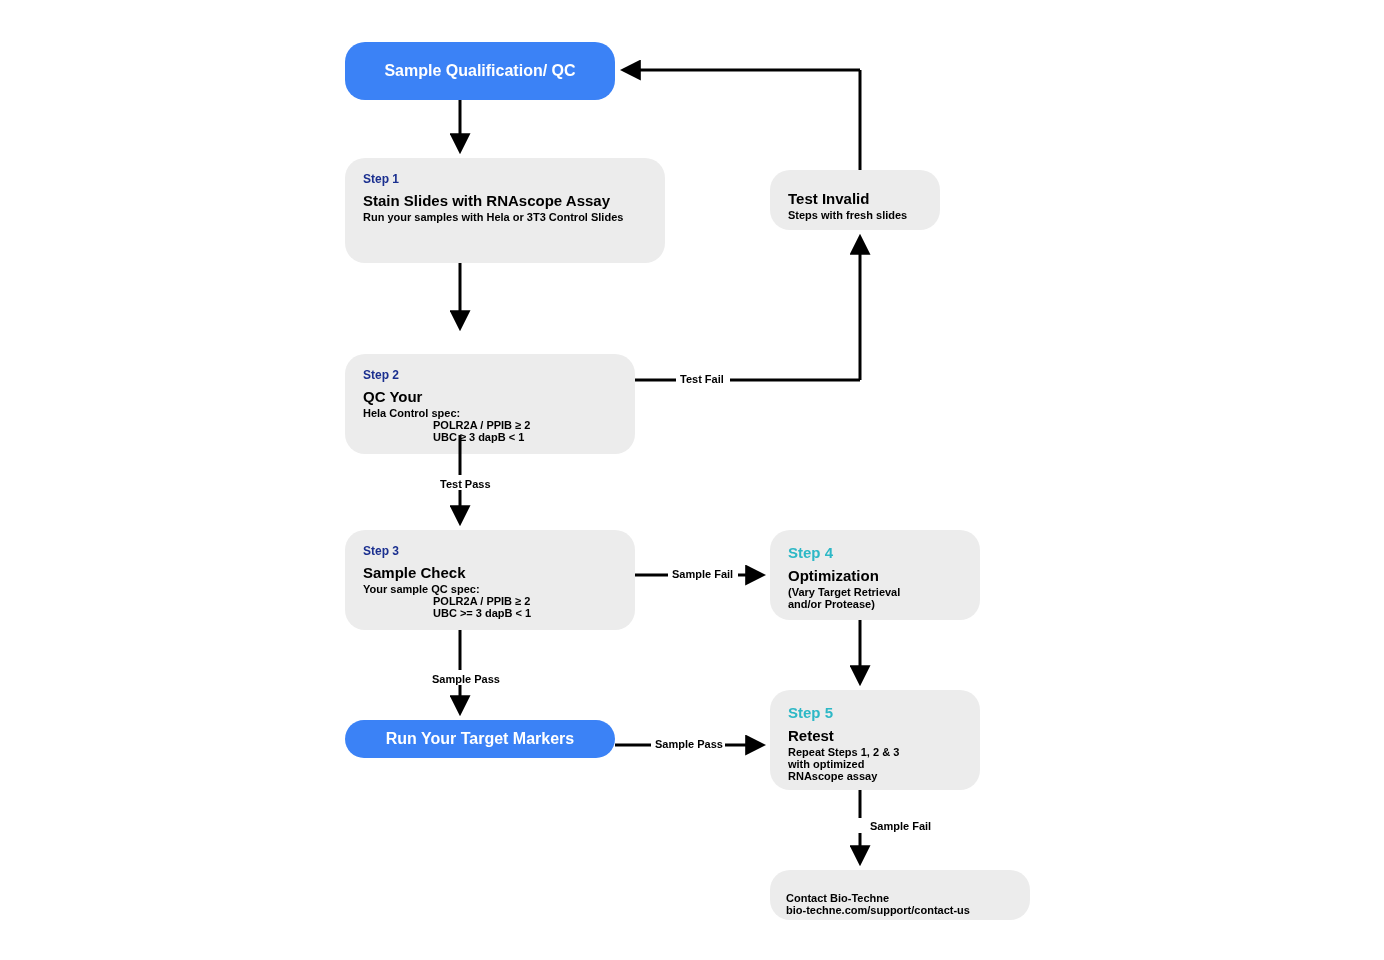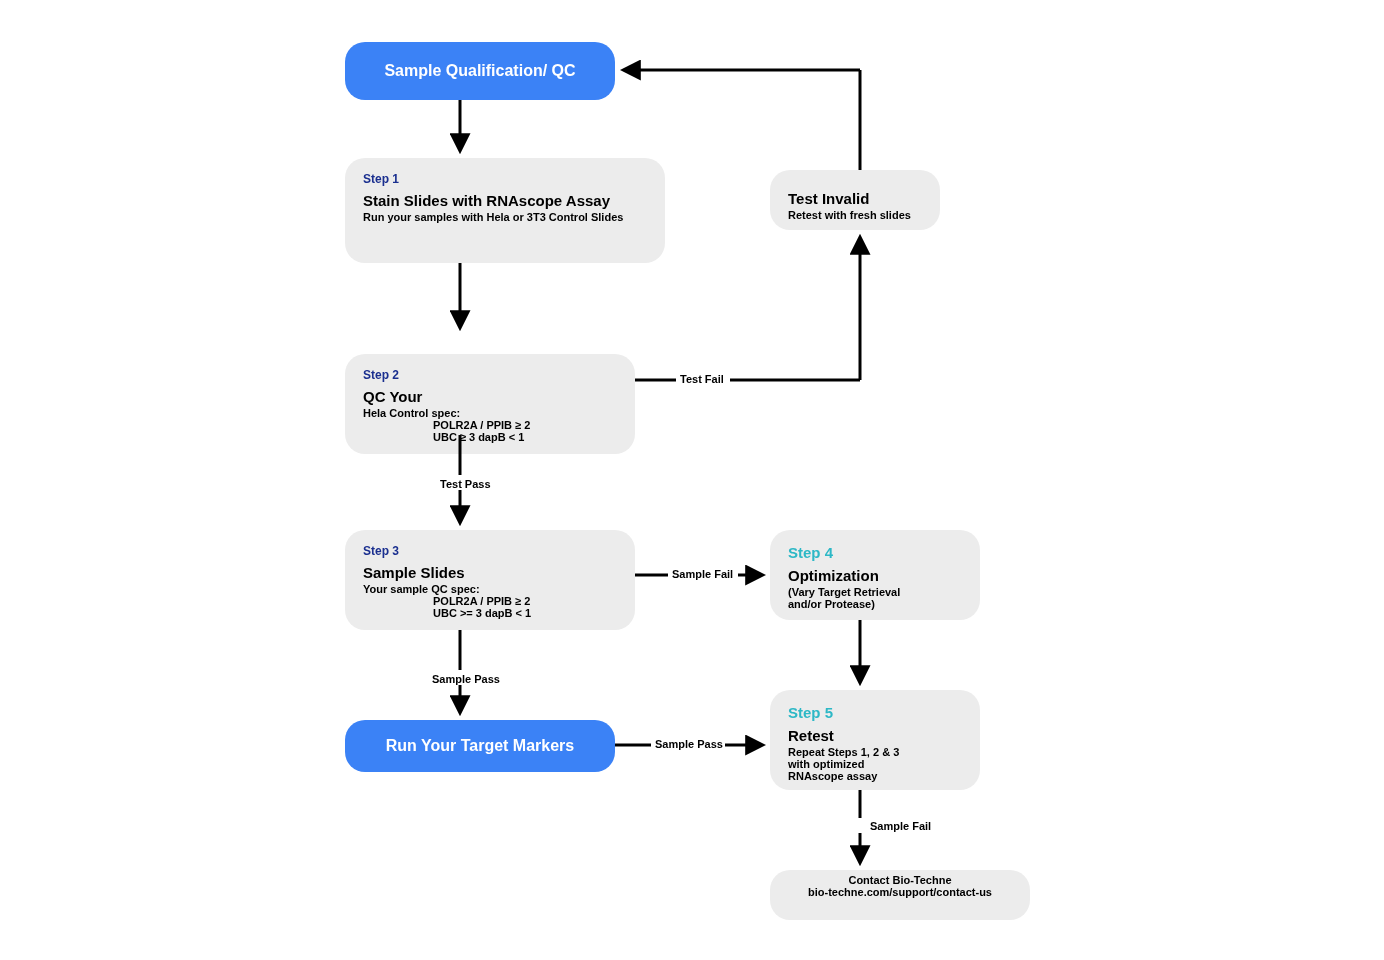--- a/index.html
+++ b/index.html
@@ -92,51 +92,51 @@
 <div class="node" style="left:345px; top:354px; width:290px; height:100px;">
   <div class="step-label">Step 2</div>
   <div class="node-title">QC Your</div>
   <div class="node-sub">Hela Control spec:</div>
   <div class="spec-indent">POLR2A / PPIB ≥ 2</div>
   <div class="spec-indent">UBC ≥ 3 dapB &lt; 1</div>
 </div>
 
 <div class="node" style="left:345px; top:530px; width:290px; height:100px;">
   <div class="step-label">Step 3</div>
-  <div class="node-title">Sample Slides</div>
+  <div class="node-title">Sample Check</div>
   <div class="node-sub">Your sample QC spec:</div>
   <div class="spec-indent">POLR2A / PPIB ≥ 2</div>
   <div class="spec-indent">UBC &gt;= 3 dapB &lt; 1</div>
 </div>
 
-<div class="node node-dark" style="left:345px; top:720px; width:270px; height:52px;">
+<div class="node node-dark" style="left:345px; top:720px; width:270px; height:38px;">
   <span>Run Your Target Markers</span>
 </div>
 
 <div class="node" style="left:770px; top:170px; width:170px; height:60px;">
   <div class="node-title" style="margin-top:6px;">Test Invalid</div>
-  <div class="node-sub">Retest with fresh slides</div>
+  <div class="node-sub">Steps with fresh slides</div>
 </div>
 
 <div class="node" style="left:770px; top:530px; width:210px; height:90px;">
   <div class="step-label-cyan">Step 4</div>
   <div class="node-title">Optimization</div>
   <div class="node-sub">(Vary Target Retrieval</div>
   <div class="node-sub">and/or Protease)</div>
 </div>
 
 <div class="node" style="left:770px; top:690px; width:210px; height:100px;">
   <div class="step-label-cyan">Step 5</div>
   <div class="node-title">Retest</div>
   <div class="node-sub">Repeat Steps 1, 2 &amp; 3</div>
   <div class="node-sub">with optimized</div>
   <div class="node-sub">RNAscope assay</div>
 </div>
 
-<div class="node" style="left:770px; top:870px; width:260px; height:50px; padding:4px 16px;text-align:center;">
+<div class="node" style="left:770px; top:870px; width:260px; height:50px; padding:22px 16px;">
   <div class="node-sub">Contact Bio-Techne</div>
   <div class="node-sub">bio-techne.com/support/contact-us</div>
 </div>
 
 <div class="edge-label" style="left:440px; top:478px;">Test Pass</div>
 <div class="edge-label" style="left:680px; top:373px;">Test Fail</div>
 <div class="edge-label" style="left:432px; top:673px;">Sample Pass</div>
 <div class="edge-label" style="left:672px; top:568px;">Sample Fail</div>
 <div class="edge-label" style="left:655px; top:738px;">Sample Pass</div>
 <div class="edge-label" style="left:870px; top:820px;">Sample Fail</div>

